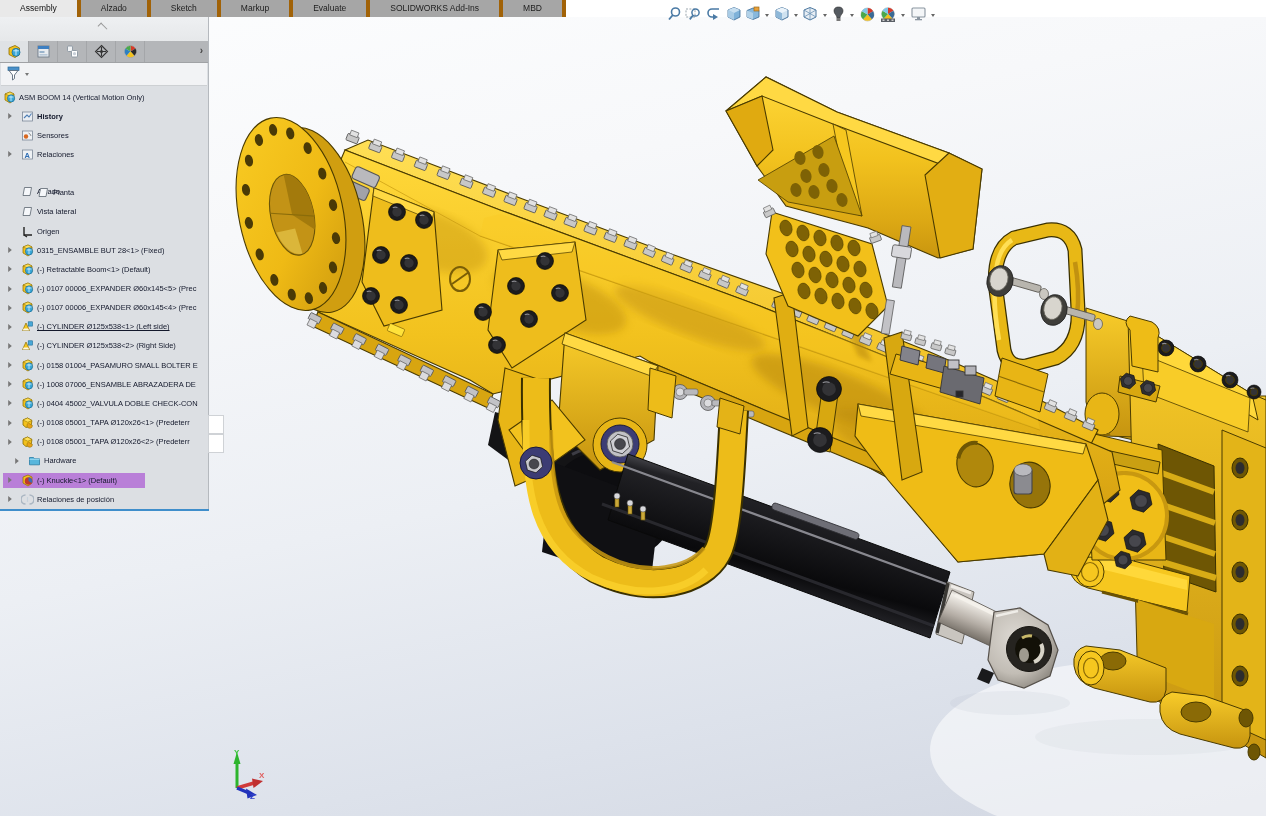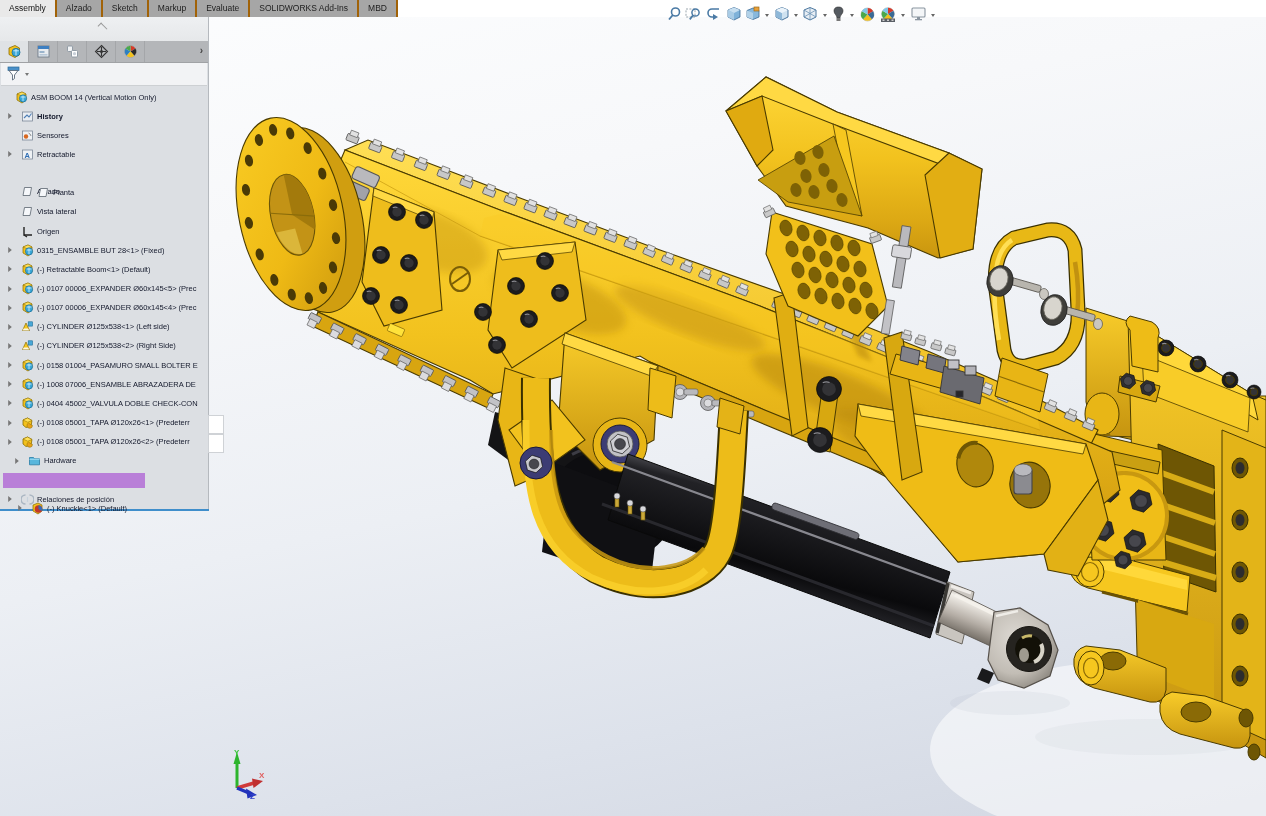--- a/index.html
+++ b/index.html
@@ -1,20 +1,20 @@
 <!DOCTYPE html>
 <html><head><meta charset="utf-8"><style>
   html,body{margin:0;padding:0;width:1266px;height:816px;overflow:hidden;
     font-family:"Liberation Sans",sans-serif;}
   #stage{position:relative;width:1266px;height:816px;background:#fff;overflow:hidden;}
   #vp{position:absolute;left:0;top:17px;width:1266px;height:799px;
     background:linear-gradient(168deg,#fcfdfe 0%,#f7f8fa 25%,#eceff4 55%,#dde2eb 80%,#d2d7e2 100%);}
   #tabs{position:absolute;left:0;top:0;height:17px;display:flex;background:#a6a6a6;}
-  .tab{height:17px;line-height:17px;padding:0 9px;font-size:8.5px;color:#1d1d1d;
-    border-right:2px solid #a16207;white-space:nowrap;}
+  .tab{height:17px;line-height:17px;padding:0 20px;font-size:8.5px;color:#1d1d1d;
+    border-right:4px solid #a16207;white-space:nowrap;}
   .tab.active{background:#e9e9e9;color:#111;}
   #panel{position:absolute;left:0;top:17px;width:208px;height:492px;
     background:#dcdfe3;border-right:1px solid #b5b9be;}
   #panelhead{position:absolute;left:0;top:0;width:208px;height:24px;
     background:linear-gradient(#eef0f2,#e6e8ea);border-bottom:1px solid #c9cccf;}
   #ptabs{position:absolute;left:0;top:24px;width:208px;height:21px;background:#b4b6b9;
     display:flex;border-bottom:1px solid #a0a2a5;}
   .ptab{width:28px;height:21px;display:flex;align-items:center;justify-content:center;
     border-right:1px solid #a4a6a9;}
   .ptab.active{background:#dfe2e5;}
@@ -743,21 +743,21 @@
         </div>
       </div>
     <div id="filter">
       <svg style="position:absolute;left:6px;top:3px" width="16" height="16" viewBox="0 0 16 16">
         <rect x="1" y="1" width="11" height="3.5" fill="#4a90c8" stroke="#2a6a9a" stroke-width="0.7"></rect>
         <path d="M2 4.5 L5.5 9 L5.5 14 L7.5 12.5 L7.5 9 L11 4.5 Z" fill="#fff" stroke="#5a6a7a" stroke-width="0.9"></path>
       </svg>
       <div style="position:absolute;left:24px;top:10px;width:0;height:0;border-left:2.5px solid transparent;border-right:2.5px solid transparent;border-top:3px solid #777;"></div>
     </div>
     <div id="tree">
-        <div class="row" style="top:3.0px;left:12px;text-align:center;">
+        <div class="row" style="top:3.0px;left:0;text-align:center;">
           <span class="nocaret" style="width:3px"></span>
           <svg class="ticon" viewBox="0 0 13 13">
             <path d="M2 3 L7 1 L11 3 L11 9 L7 12 L2 9 Z" fill="#f3c11d" stroke="#8a6d00" stroke-width="0.7"></path>
             <path d="M7 1 L11 3 L7 5 L2 3 Z" fill="#ffe05a" stroke="#8a6d00" stroke-width="0.5"></path>
             <circle cx="8" cy="7.4" r="3.6" fill="#3aa8d8" stroke="#1a6d98" stroke-width="0.7"></circle>
             <path d="M5.6 6 h5 M8 4.6 v5.6" stroke="#d8f2ff" stroke-width="0.8"></path>
           </svg>
           <span>ASM BOOM 14  (Vertical Motion Only)</span>
         </div>
 <div class="row" style="top:22.1px;left:0;font-weight:bold;">
@@ -780,21 +780,21 @@
           <span>Sensores</span>
         </div>
 <div class="row" style="top:60.4px;left:0;">
           <svg class="caret" viewBox="0 0 5 5">
             <path d="M1 0 L4 2.5 L1 5 Z" fill="#777"></path>
           </svg>
           <svg class="ticon" viewBox="0 0 13 13">
             <rect x="1.5" y="2" width="10" height="9" fill="#eef1f4" stroke="#7c8898" stroke-width="0.8"></rect>
             <text x="3.4" y="9.6" font-size="7.5" fill="#2e6db4" font-weight="bold">A</text>
           </svg>
-          <span>Retractable</span>
+          <span>Relaciones</span>
         </div>
 <div class="row" style="top:97px;left:0;">
           <span class="nocaret" style="width:21px"></span>
           <svg class="ticon" viewBox="0 0 13 13">
             <path d="M3.5 2.5 L10.5 2.5 L9 10.5 L2 10.5 Z" fill="#f5f7fa" stroke="#5a646f" stroke-width="0.8"></path>
           </svg>
           <span>Alzado</span>
         </div>
 <div class="row" style="top:98.8px;left:16px;">
           <span class="nocaret" style="width:21px"></span>
@@ -859,21 +859,21 @@
             <path d="M1 0 L4 2.5 L1 5 Z" fill="#777"></path>
           </svg>
           <svg class="ticon" viewBox="0 0 13 13">
             <path d="M2 3 L7 1 L11 3 L11 9 L7 12 L2 9 Z" fill="#f3c11d" stroke="#8a6d00" stroke-width="0.7"></path>
             <path d="M7 1 L11 3 L7 5 L2 3 Z" fill="#ffe05a" stroke="#8a6d00" stroke-width="0.5"></path>
             <circle cx="8" cy="7.4" r="3.6" fill="#3aa8d8" stroke="#1a6d98" stroke-width="0.7"></circle>
             <path d="M5.6 6 h5 M8 4.6 v5.6" stroke="#d8f2ff" stroke-width="0.8"></path>
           </svg>
           <span>(-) 0107 00006_EXPANDER Ø60x145&lt;4&gt; (Prec</span>
         </div>
-<div class="row" style="top:232.8px;left:0;">
+<div class="row" style="top:232.8px;left:0;text-decoration:underline;">
           <svg class="caret" viewBox="0 0 5 5">
             <path d="M1 0 L4 2.5 L1 5 Z" fill="#777"></path>
           </svg>
           <svg class="ticon" viewBox="0 0 13 13">
             <path d="M1.5 10.5 L5 3 L8.5 10.5 Z" fill="#f6c81f" stroke="#8a6d00" stroke-width="0.7"></path>
             <rect x="7.2" y="1.8" width="4.3" height="4.3" fill="#49a8d8" stroke="#1a6d98" stroke-width="0.6"></rect>
             <path d="M2.6 8.6 h4.6 l0.9 1.9 H1.7 Z" fill="#fff" opacity="0.85"></path>
           </svg>
           <span>(-) CYLINDER Ø125x538&lt;1&gt; (Left side)</span>
         </div>
@@ -950,21 +950,21 @@
           <svg class="caret" viewBox="0 0 5 5">
             <path d="M1 0 L4 2.5 L1 5 Z" fill="#777"></path>
           </svg>
           <svg class="ticon" viewBox="0 0 13 13">
             <path d="M1.5 3.5 h4 l1 1.3 h5 v6 h-10 Z" fill="#58b6dc" stroke="#2a7da6" stroke-width="0.8"></path>
             <path d="M1.5 5.8 h10 v-1 h-10 Z" fill="#9fdcf2"></path>
           </svg>
           <span>Hardware</span>
         </div>
 <div class="hl" style="top:386.5px;width:142px;"></div>
-        <div class="row" style="top:386.0px;left:10px;margin-top:28px;">
+        <div class="row" style="top:386.0px;left:0;">
           <svg class="caret" viewBox="0 0 5 5">
             <path d="M1 0 L4 2.5 L1 5 Z" fill="#777"></path>
           </svg>
           <svg class="ticon" viewBox="0 0 13 13">
             <path d="M2 3 L7 1 L11 3 L11 9 L7 12 L2 9 Z" fill="#f3c11d" stroke="#8a6d00" stroke-width="0.7"></path>
             <circle cx="7.5" cy="7" r="3.8" fill="#c0392b"></circle>
             <path d="M7.5 3.2 a3.8 3.8 0 0 1 3.2 5.8 l-3.2-2Z" fill="#3b6bb0"></path>
           </svg>
           <span>(-) Knuckle&lt;1&gt; (Default)</span>
         </div>

